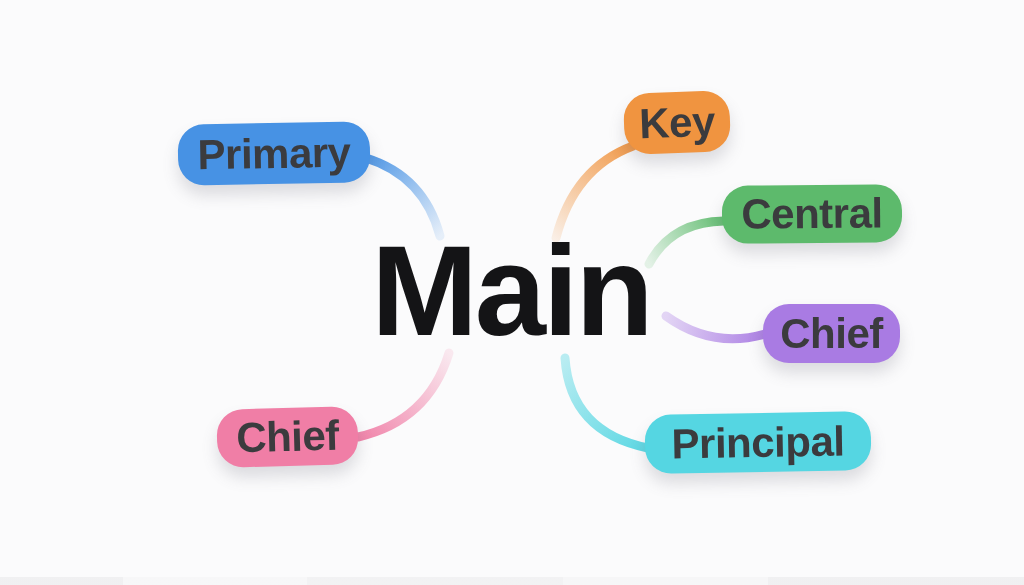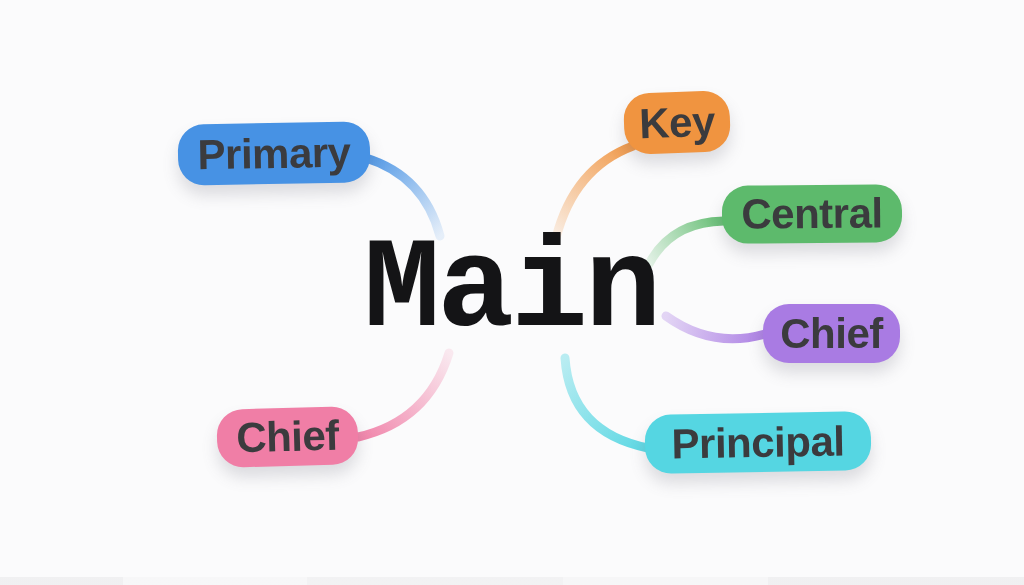--- a/index.html
+++ b/index.html
@@ -36,21 +36,20 @@
   }
   .root{
     position:absolute;
     left:511px;top:296px;
     transform:translate(-50%,-54%);
     font-weight:bold;
     font-size:128px;
     letter-spacing:-3px;
     color:#141416;
     user-select:none;
-    font-family:Liberation Mono, monospace;
   }
   #node-primary   {left:178px;top:123px;width:192px;height:61px;transform:rotate(-1deg);}
   #node-key       {left:624px;top:92px; width:106px;height:61px;transform:rotate(-2deg);}
   #node-central   {left:722px;top:185px;width:180px;height:58px;transform:rotate(-0.5deg);}
   #node-chief-r   {left:763px;top:304px;width:137px;height:59px;}
   #node-principal {left:645px;top:413px;width:226px;height:59px;transform:rotate(-1deg);}
   #node-chief-l   {left:217px;top:408px;width:141px;height:58px;transform:rotate(-1.5deg);}
   .bottom-strip{
     position:absolute;
     left:0;bottom:0;

